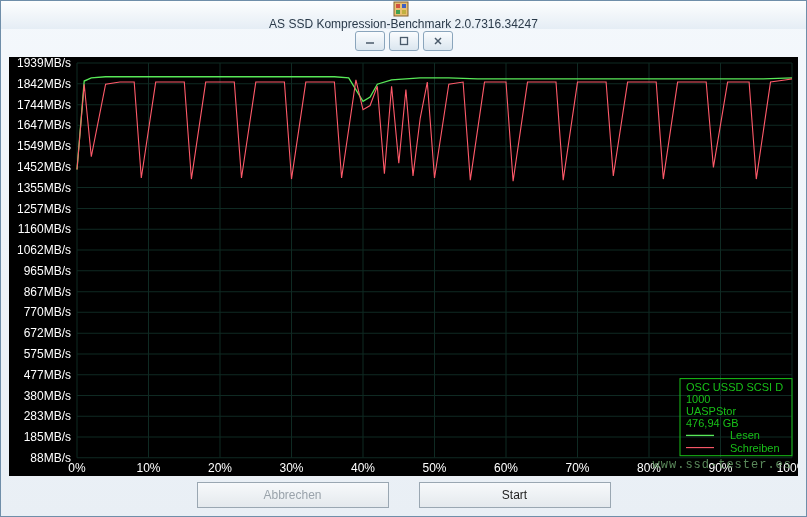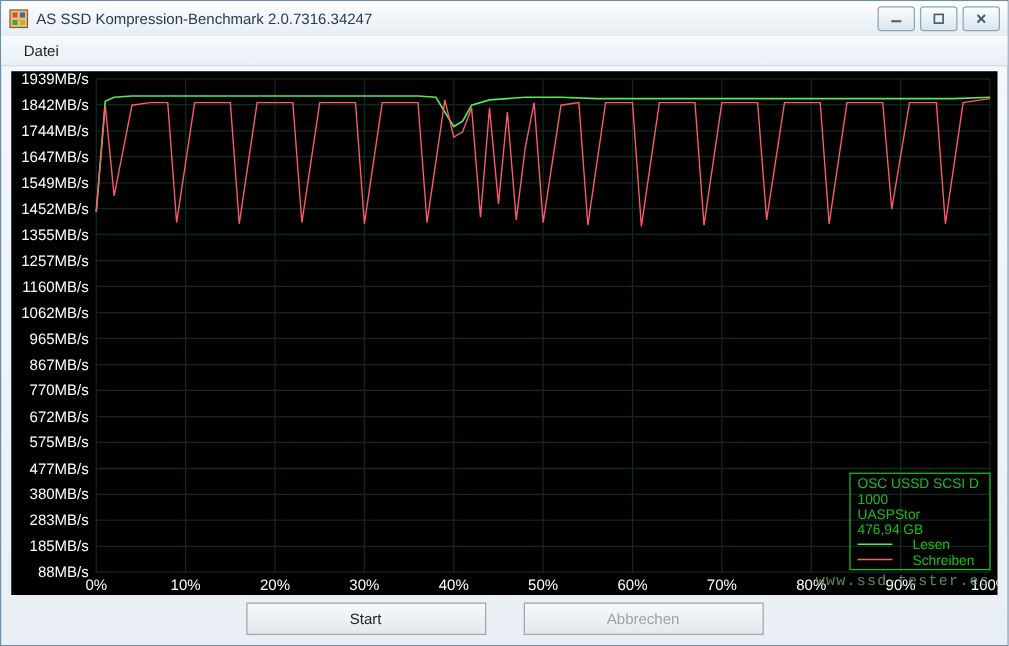--- a/index.html
+++ b/index.html
@@ -1,17 +1,17 @@
 <!DOCTYPE html>
 <html><head>
 <meta charset="utf-8">
 <style>
   html,body{margin:0;padding:0;font-family:"Segoe UI",Tahoma,sans-serif;font-size:12px;background:#fff;}
   .window{width:807px;height:517px;box-sizing:border-box;background:linear-gradient(#f4f8fc,#e9eff5);border:1px solid #6f8ea9;position:relative;}
-  .titlebar{height:28px;display:flex;align-items:center;padding:0 6px;background:linear-gradient(#fdfefe,#e5edf5);}
+  .titlebar{height:28px;display:flex;align-items:center;padding:0 6px;background:linear-gradient(#fdfefe,#e5edf5);flex-direction:column;}
   .titlebar .icon{width:16px;height:16px;margin-right:6px;display:flex;align-items:center;justify-content:center;}
   .titlebar .title{color:#2a3a4a;flex:1;}
   .winbtns{display:flex;gap:4px;}
   .winbtn{width:28px;height:18px;border:1px solid #8aa5bc;border-radius:3px;background:linear-gradient(#fafcfe,#dbe6ef);display:flex;align-items:center;justify-content:center;color:#4a5a6a;font-size:11px;cursor:default;}
   .menubar{height:22px;display:flex;align-items:center;padding:0 10px;border-top:1px solid #fff;border-bottom:1px solid #d3dce4;background:linear-gradient(#f6f9fc,#e9eff5);}
   .menuitem{padding:2px 8px;color:#222;}
   .client{position:absolute;left:8px;right:8px;top:56px;bottom:40px;background:#000;}
   .watermark{position:absolute;right:14px;bottom:44px;color:#6aa06a;font-family:"Courier New",monospace;font-size:12px;letter-spacing:1px;opacity:0.85;pointer-events:none;}
   .btnrow{position:absolute;left:0;right:0;bottom:6px;height:30px;display:flex;align-items:center;justify-content:center;gap:30px;}
   .btn{width:190px;height:24px;border:1px solid #9aa7b2;background:linear-gradient(#f7f9fb,#e4e9ed);display:flex;align-items:center;justify-content:center;color:#222;}
@@ -53,23 +53,20 @@
         </div>
       <div class="winbtn">
           <svg width="10" height="10">
             <line x1="2" y1="2" x2="8" y2="8" stroke="#4a5a6a" stroke-width="1.5"></line>
             <line x1="8" y1="2" x2="2" y2="8" stroke="#4a5a6a" stroke-width="1.5"></line>
           </svg>
         </div>
     </div>
   </div>
 
-  <div class="menubar">
-    <div class="menuitem">Datei</div>
-  </div>
 
   <div class="client">
     <svg class="chart-svg" id="chart-svg" viewBox="0 0 789 413" preserveAspectRatio="none">
         <g class="grid">
           <line x1="68" y1="6" x2="783" y2="6"></line>
           <text class="ylab" x="62" y="10" text-anchor="end">1939MB/s</text>
           <line x1="68" y1="26.385197190707743" x2="783" y2="26.385197190707743"></line>
           <text class="ylab" x="62" y="30.385197190707743" text-anchor="end">1842MB/s</text>
           <line x1="68" y1="46.98055105348459" x2="783" y2="46.98055105348459"></line>
           <text class="ylab" x="62" y="50.98055105348459" text-anchor="end">1744MB/s</text>
@@ -140,16 +137,16 @@
         <line x1="677" y1="373" x2="705" y2="373" stroke="#58e858" stroke-width="1.3"></line>
         <text class="legend-text" x="721" y="377">Lesen</text>
         <line x1="677" y1="385" x2="705" y2="385" stroke="#ff5a6a" stroke-width="1.1"></line>
         <text class="legend-text" x="721" y="389">Schreiben</text>
       </svg>
   </div>
 
   <div class="watermark">www.ssd-tester.es</div>
 
   <div class="btnrow">
+    <div class="btn disabled">Abbrechen</div>
     <div class="btn">Start</div>
-    <div class="btn disabled">Abbrechen</div>
   </div>
 </div>
 
 </body></html>

